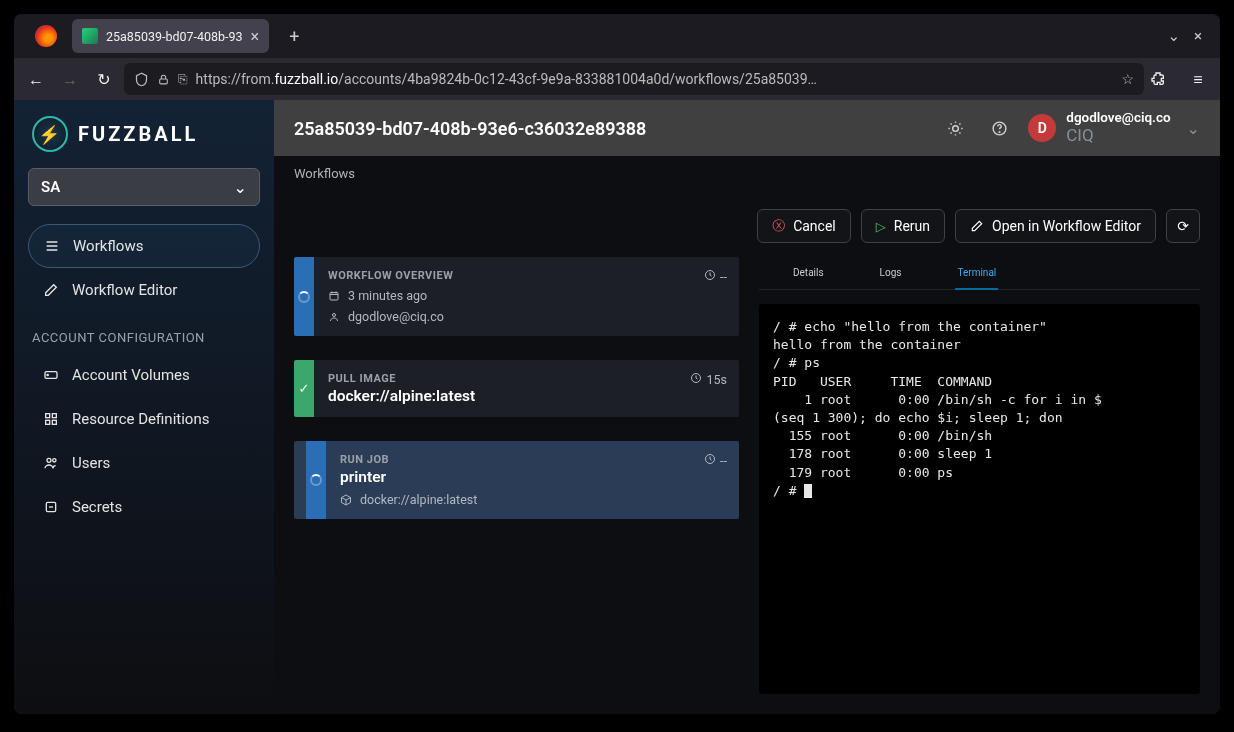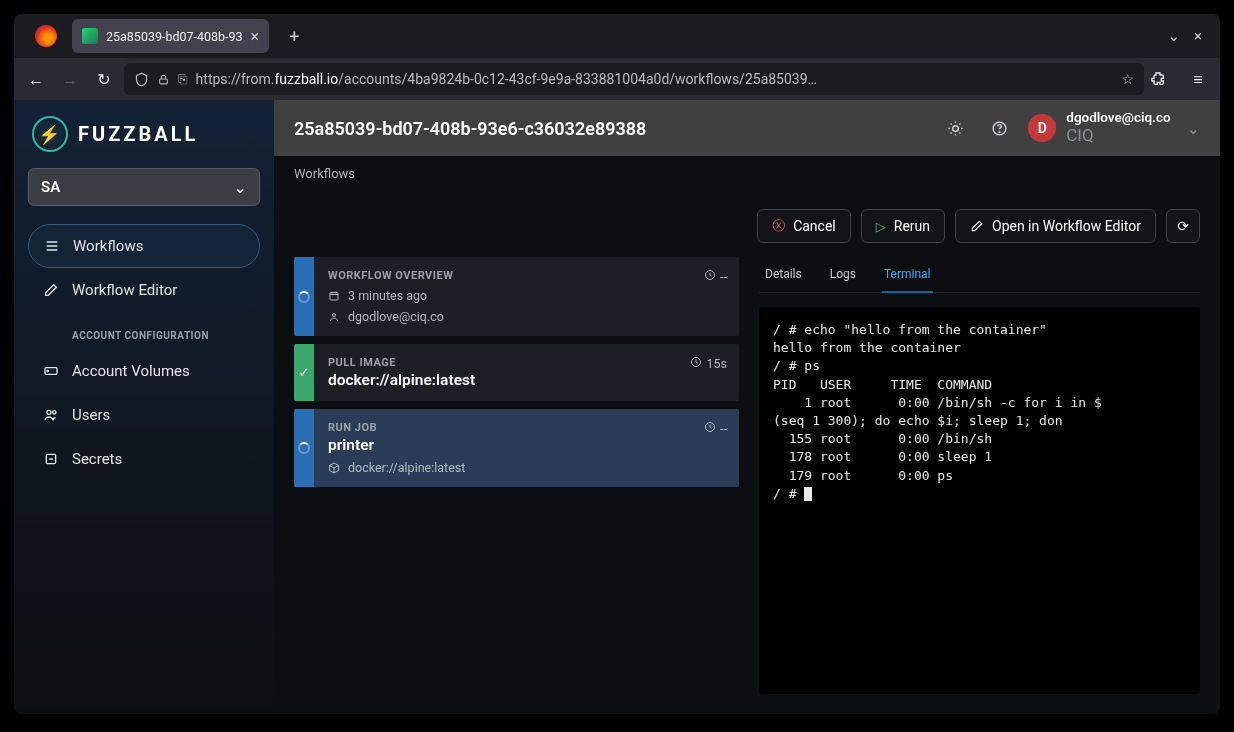--- a/index.html
+++ b/index.html
@@ -133,22 +133,22 @@
   .nav-item{
     display:flex;align-items:center;gap:12px;
     height:44px;padding:0 14px;border-radius:22px;
     cursor:pointer;color:#e4e4e4;font-size:15px;
   }
   .nav-item.active{
     border:1px solid #3a5a7a;
     background: rgba(40,80,120,0.15);
   }
   .nav-section{
-    font-size:10px;color:#9aa0a8;letter-spacing:0.5px;
-    font-weight:700;padding:18px 4px 8px;margin-left:40px;
+    font-size:13px;color:#9aa0a8;letter-spacing:0.5px;
+    font-weight:400;padding:18px 4px 8px;
   }
   .nav-icon{width:18px;display:inline-flex;justify-content:center;font-size:15px;}
   
   .main{
     flex:1;
     display:flex;
     flex-direction:column;
     background:#0d0e11;
   }
   .topbar{
@@ -177,51 +177,51 @@
     background:#121418;cursor:pointer;font-size:14px;
   }
   .btn .ic{font-size:13px;}
   .btn.cancel .ic{color:#d85a5a;}
   .btn.rerun .ic{color:#49c06a;}
   .btn.square{padding:0;width:34px;justify-content:center;}
   
   .content{
     flex:1;display:flex;gap:20px;padding:0 20px 20px;overflow:hidden;
   }
-  .col-left{width:445px;display:flex;flex-direction:column;gap:8px;}
+  .col-left{width:445px;display:flex;flex-direction:column;gap:24px;}
   .col-right{flex:1;display:flex;flex-direction:column;}
   
   .card{
     display:flex;
     background:#1c2026;
     border-radius:2px;
     overflow:hidden;
   }
   .card-strip{width:20px;display:flex;align-items:center;justify-content:center;}
   .strip-running{background:#2a6fb5;}
   .strip-success{background:#3aa76d;}
   .strip-selected{background:#2a6fb5;}
-  .card.selected{background:#2a3c56;}
+  .card.selected{background:#2a3c56;padding-left:12px;}
   .spinner{
     width:12px;height:12px;border:2px solid rgba(255,255,255,0.3);
     border-top-color:#fff;border-radius:50%;
     animation:spin 1s linear infinite;
   }
   @keyframes spin { to { transform: rotate(360deg);} }
   .check{color:#fff;font-size:13px;}
   .card-body{flex:1;padding:12px 14px;}
   .card-label{font-size:11px;font-weight:700;color:#9aa0a8;letter-spacing:0.5px;}
   .card-title{font-size:17px;font-weight:600;color:#fff;margin-top:2px;}
   .card-title.sm{font-size:15.5px;}
   .card-meta{display:flex;align-items:center;gap:8px;font-size:12.5px;color:#b3b8bf;margin-top:6px;}
   .card-meta .ic{font-size:12px;}
   .card-right{padding:12px 12px 0 0;font-size:12.5px;color:#b3b8bf;display:flex;align-items:flex-start;gap:4px;}
   
   .tabs{display:flex;gap:24px;border-bottom:1px solid #21252b;padding:0 4px;}
-  .tab-btn{padding:10px 2px 10px;font-size:12px;color:#c8cdd3;cursor:pointer;}
+  .tab-btn{padding:10px 2px 10px;font-size:10px;color:#c8cdd3;cursor:pointer;margin-left:28px;}
   .tab-btn.active{color:#3fa9f5;border-bottom:2px solid #0369a1;margin-bottom:-1px;}
   
   .terminal{
     flex:1;background:#000;margin-top:14px;border-radius:3px;
     padding:14px;font-family:"Menlo","Consolas",monospace;
     font-size:13px;color:#e8e8e8;white-space:pre;line-height:1.4;
     overflow:hidden;
   }
   .cursor-block{display:inline-block;width:8px;height:14px;background:#e8e8e8;vertical-align:middle;}
   svg { display:block; }
@@ -314,20 +314,31 @@
           <svg width="16" height="16" viewBox="0 0 24 24" fill="none" stroke="currentColor" stroke-width="2">
               <rect x="3" y="7" width="18" height="10" rx="2"></rect>
               <circle cx="7" cy="12" r="1"></circle>
             </svg>
         </span>
         <span>Account Volumes</span>
       </div>
       <div class="nav-item">
         <span class="nav-icon">
           <svg width="16" height="16" viewBox="0 0 24 24" fill="none" stroke="currentColor" stroke-width="2">
+              <rect x="4" y="4" width="6" height="6"></rect>
+              <rect x="14" y="4" width="6" height="6"></rect>
+              <rect x="4" y="14" width="6" height="6"></rect>
+              <rect x="14" y="14" width="6" height="6"></rect>
+            </svg>
+        </span>
+        <span>Resource Definitions</span>
+      </div>
+      <div class="nav-item">
+        <span class="nav-icon">
+          <svg width="16" height="16" viewBox="0 0 24 24" fill="none" stroke="currentColor" stroke-width="2">
               <circle cx="9" cy="8" r="3"></circle>
               <path d="M3 20c0-3 3-5 6-5s6 2 6 5"></path>
               <circle cx="17" cy="8" r="2.5"></circle>
               <path d="M15 20c0-2.5 2-4 4-4"></path>
             </svg>
         </span>
         <span>Users</span>
       </div>
       <div class="nav-item">
         <span class="nav-icon">

